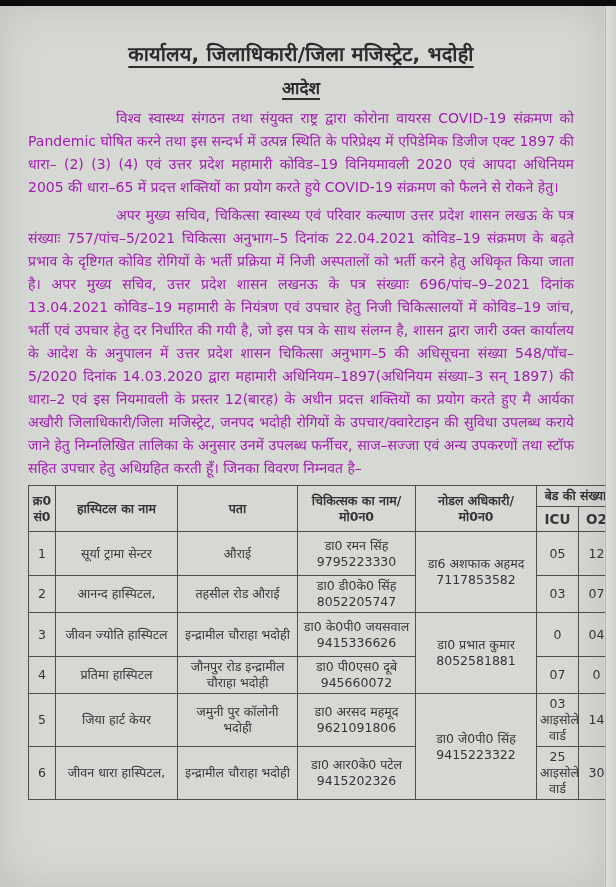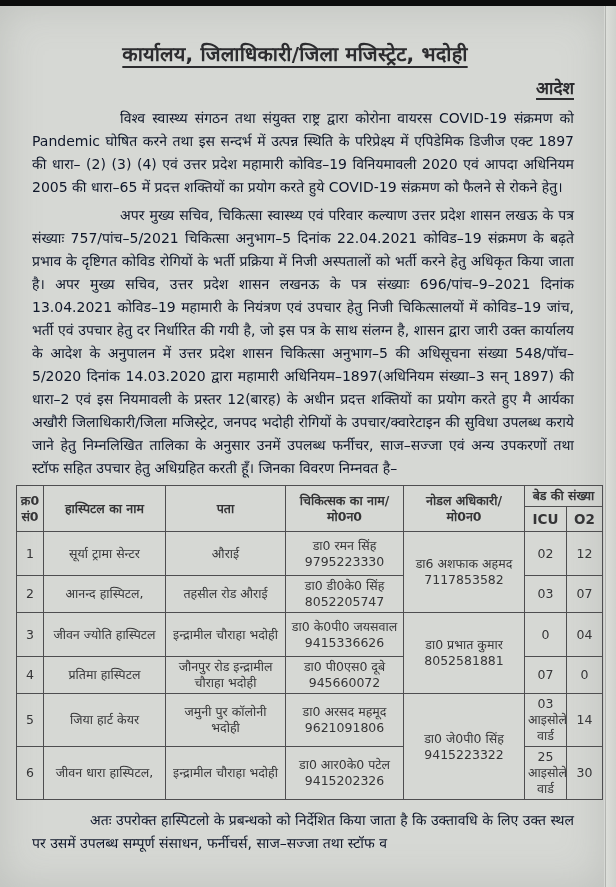--- a/index.html
+++ b/index.html
@@ -13,33 +13,33 @@
   .paper{
     position:absolute;top:6px;left:0;width:604px;height:881px;
     background:
       radial-gradient(ellipse at 50% 35%, rgba(255,255,255,.55) 0%, rgba(255,255,255,0) 60%),
       linear-gradient(180deg,#e6e7e5 0%,#edeeec 30%,#f1f1ef 70%,#eceddc0 100%),
       #edeeec;
     box-shadow:inset 0 0 40px rgba(120,122,118,.25);
   }
   .paper-edge-line{position:absolute;top:6px;right:10px;width:1px;height:881px;background:#b2b4b0;z-index:4;}
   .paper-outside{position:absolute;top:6px;right:0;width:10px;height:881px;background:linear-gradient(90deg,#dcded9,#cfd1cd);z-index:3;}
-  .content{position:relative;padding:34px 30px 0 16px;z-index:2;}
+  .content{position:relative;padding:34px 30px 0 28px;z-index:2;}
   .doc-title{
     text-align:center;font-size:20px;font-weight:700;color:#2c2c2f;
     margin:0 0 9px 0;letter-spacing:.2px;
     text-decoration:underline;text-underline-offset:5px;text-decoration-thickness:1.5px;
   }
   .order-heading{
-    text-align:right;font-size:17px;font-weight:700;color:#2c2c2f;margin:0 0 8px 0;
+    text-align:center;font-size:17px;font-weight:700;color:#2c2c2f;margin:0 0 8px 0;
     text-decoration:underline;text-underline-offset:4px;text-decoration-thickness:1.5px;
   }
   .para{
-    font-size:14px;line-height:23px;text-align:justify;margin:0 0 5px 16px;
-    text-indent:88px;color:#0f172a;font-weight:500;
+    font-size:14px;line-height:23px;text-align:justify;margin:0 0 5px 0;
+    text-indent:88px;color:#a21caf;font-weight:500;
   }
   .para.closing{text-indent:58px;margin-top:9px;}
   table.hospital-table{
     border-collapse:collapse;width:578px;margin:4px 0 0 0;
     font-size:12.5px;line-height:16px;color:#353537;table-layout:fixed;
   }
   .hospital-table th,.hospital-table td{
     border:1px solid #4e4e50;padding:2px 3px;text-align:center;vertical-align:middle;
     overflow:hidden;font-weight:500;
   }
@@ -94,21 +94,21 @@
         <td>सूर्या ट्रामा सेन्टर</td>
         <td>औराई</td>
         <td>
           <div>डा0 रमन सिंह</div>
           <div>9795223330</div>
         </td>
         <td rowspan="2">
           <div>डा6 अशफाक अहमद</div>
           <div>7117853582</div>
         </td>
-        <td>02</td>
+        <td>05</td>
         <td>12</td>
       </tr>
 
       <tr class="r2">
         <td class="sn-cell">2</td>
         <td>आनन्द हास्पिटल,</td>
         <td>तहसील रोड औराई</td>
         <td>
           <div>डा0 डी0के0 सिंह</div>
           <div>8052205747</div>
@@ -174,18 +174,17 @@
         </td>
         <td>
           <div>25</div>
           <div>आइसोलेशन वार्ड</div>
         </td>
         <td>30</td>
       </tr>
     </tbody>
       </table>
 
-    <p class="para closing">अतः उपरोक्त हास्पिटलो के प्रबन्धको को निर्देशित किया जाता है कि उक्तावधि के लिए उक्त स्थल पर उसमें उपलब्ध सम्पूर्ण संसाधन, फर्नीचर्स, साज–सज्जा तथा स्टॉफ व</p>
 
   </div>
 </div>
 <div class="paper-outside"></div>
 <div class="paper-edge-line"></div>
 
 </body></html>

